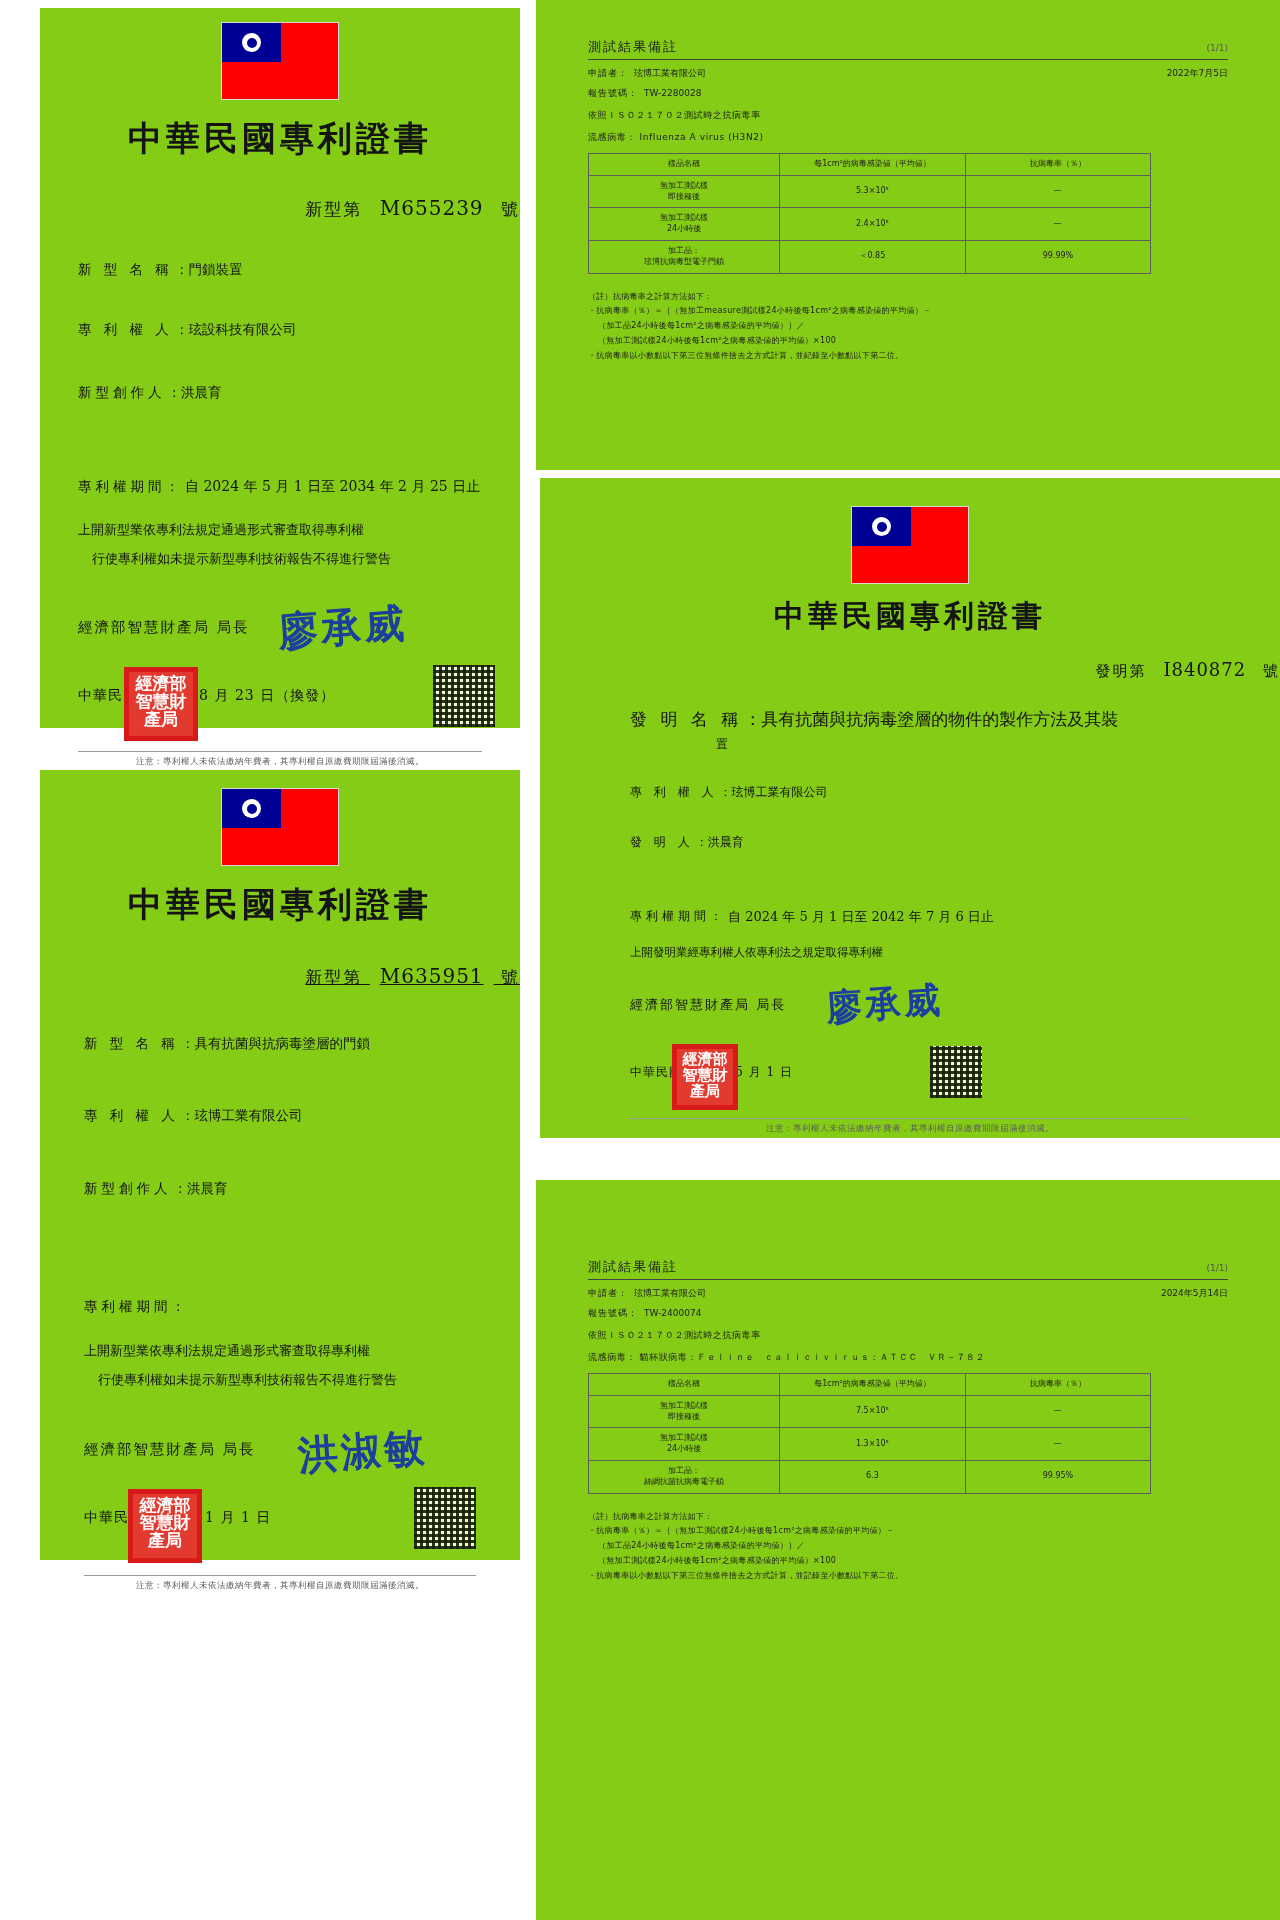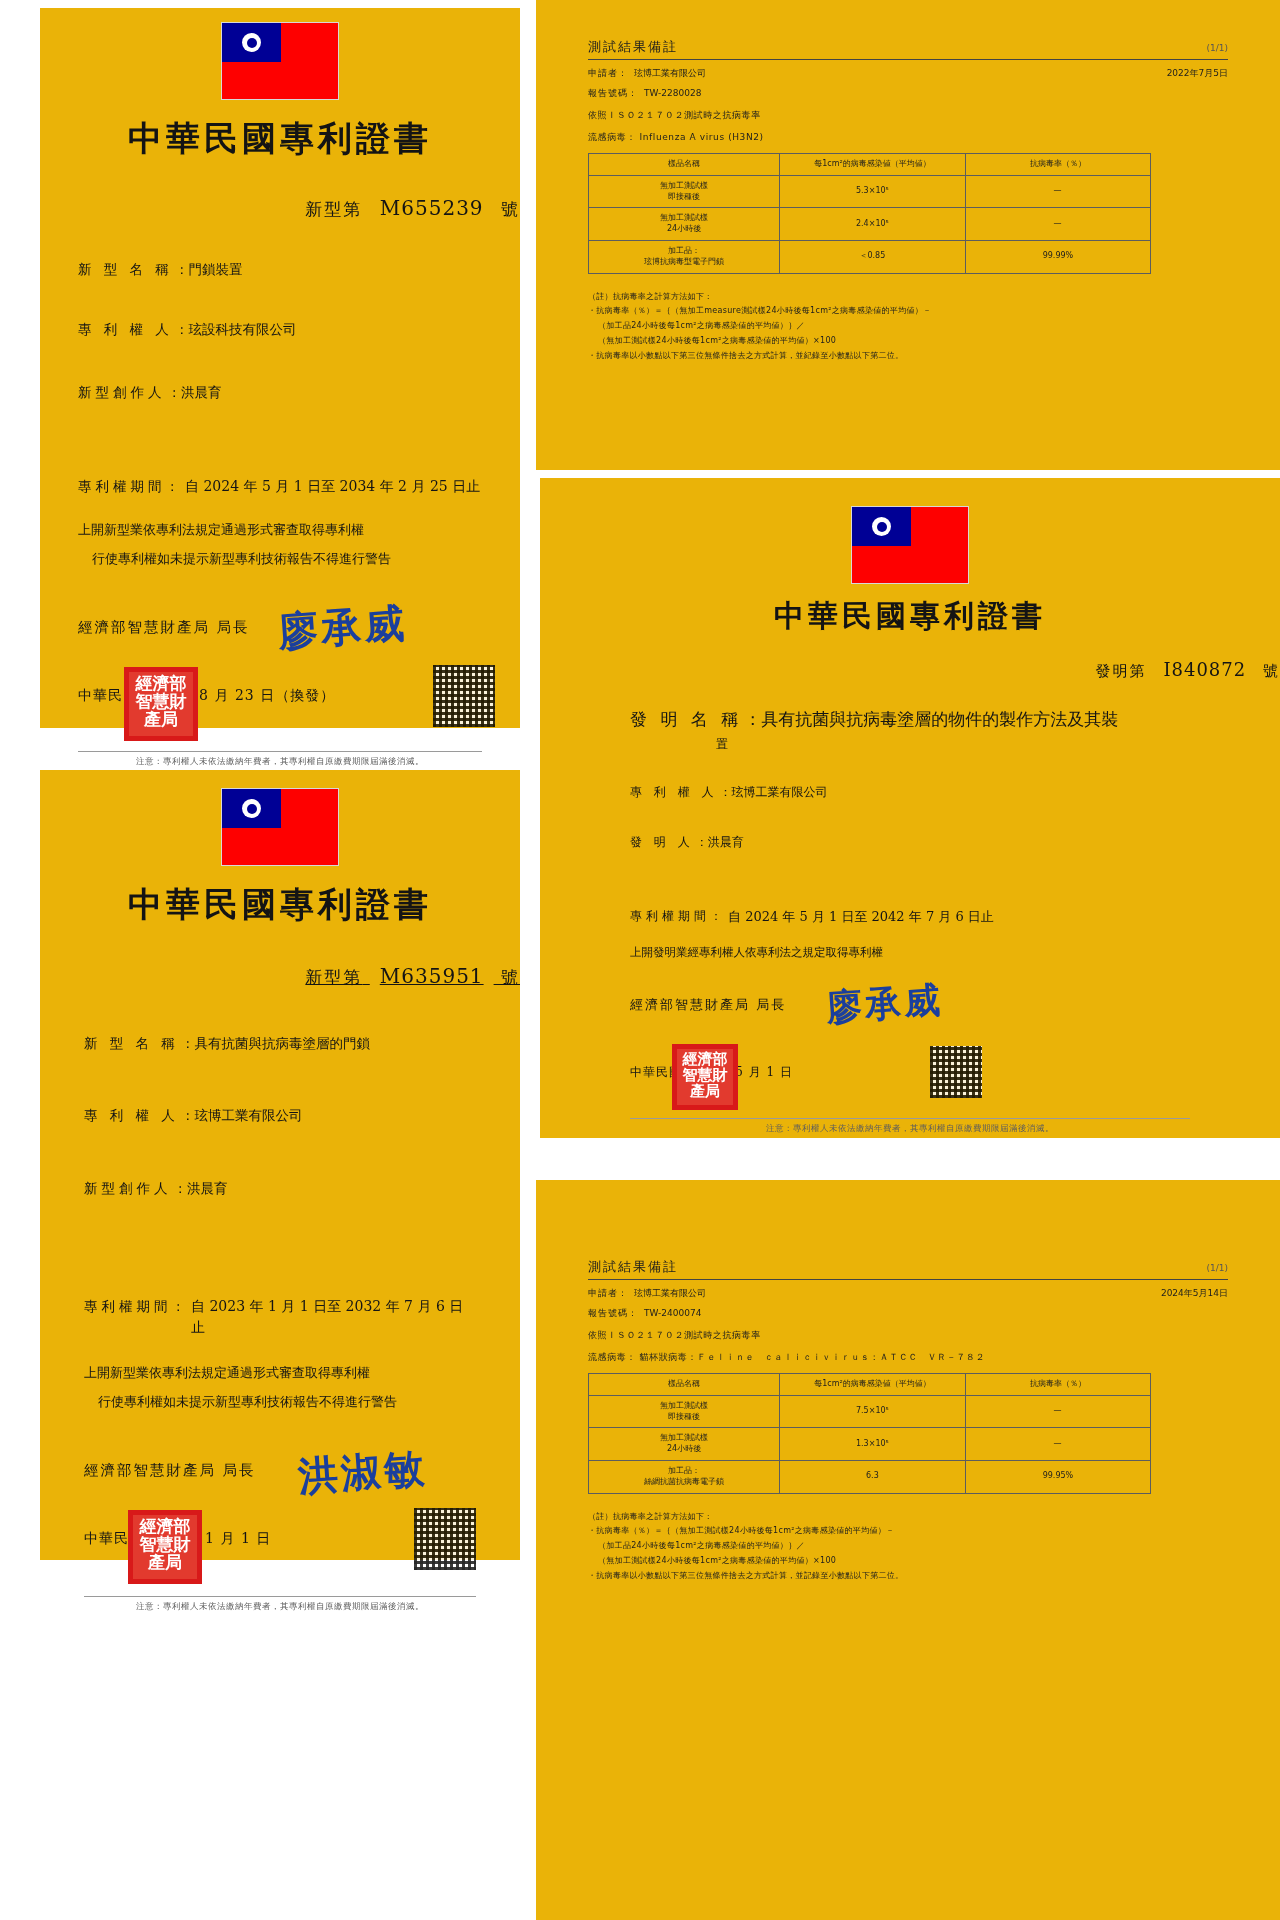--- a/index.html
+++ b/index.html
@@ -10,21 +10,21 @@
   body {
     width: 1280px;
     height: 1920px;
     position: relative;
     font-family: "DejaVu Serif", "Liberation Serif", serif;
     color: #141414;
     overflow: hidden;
   }
   .page {
     position: absolute;
-    background: #eab308;
+    background: #84cc16;
     box-sizing: border-box;
   }
 
   
   .cert { padding: 0; }
   .flag {
     width: 118px;
     height: 78px;
     margin: 0 auto;
     position: relative;
@@ -264,21 +264,20 @@
       <span class="flabel">專 利 權 人</span>
       <span class="fvalue">：玹博工業有限公司</span>
     </div>
     <div class="field" style="margin-top:52px;">
       <span class="flabel">新型創作人</span>
       <span class="fvalue">：洪晨育</span>
     </div>
 
     <div class="field" style="margin-top:98px;">
       <span class="flabel">專利權期間：</span>
-      <span class="fvalue" style="font-size:14px;">自 2023 年 1 月 1 日至 2032 年 7 月 6 日止</span>
     </div>
 
     <div class="para" style="margin-top:24px;">上開新型業依專利法規定通過形式審查取得專利權</div>
     <div class="para" style="margin-left:14px;">行使專利權如未提示新型專利技術報告不得進行警告</div>
 
     <div class="bureau" style="margin-top:48px;">
       <span>經濟部智慧財產局 局長</span>
       <span class="sign" style="left:214px; top:-16px;">洪淑敏</span>
     </div>
 

